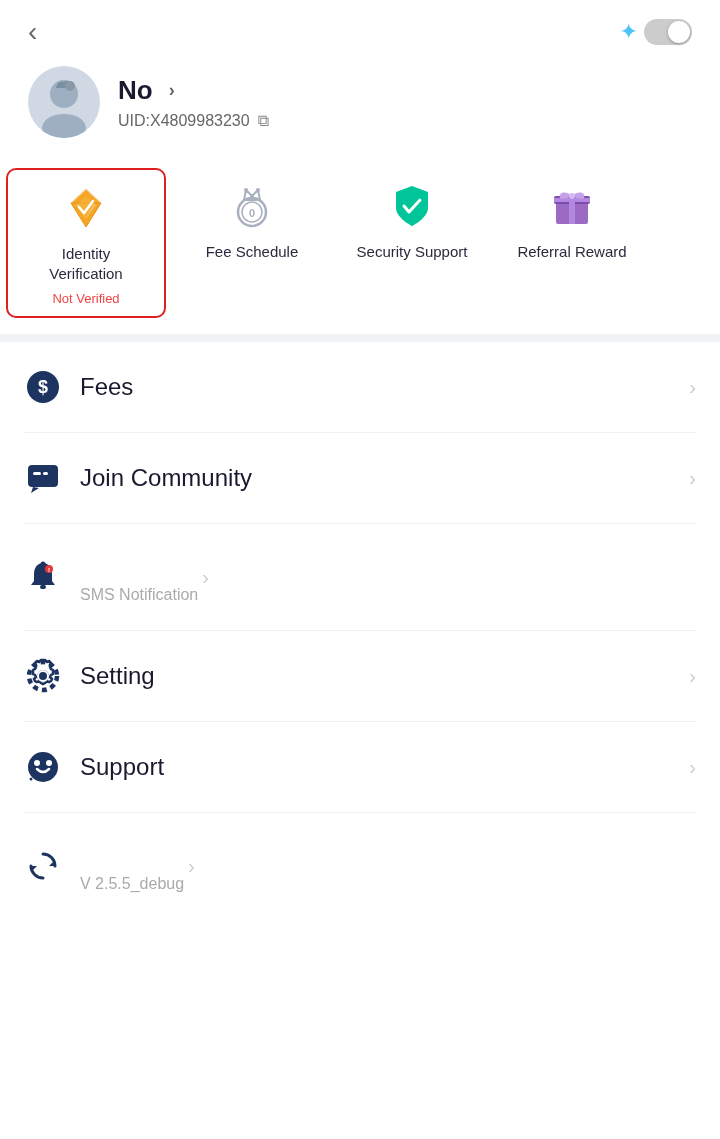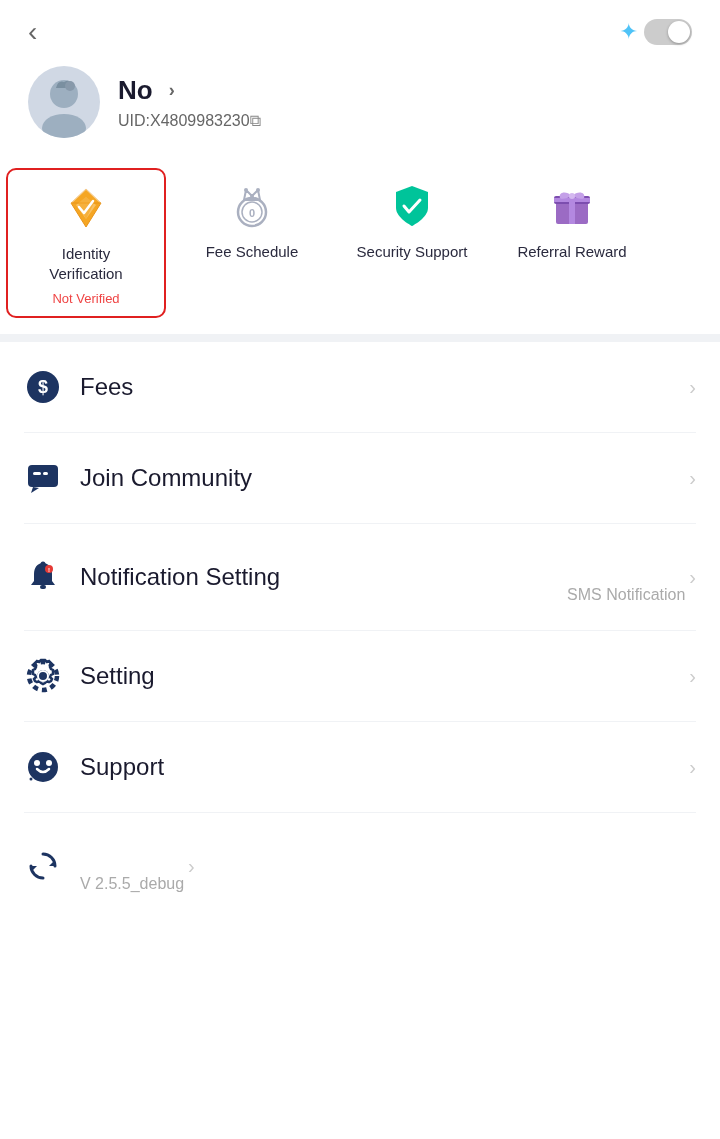--- a/index.html
+++ b/index.html
@@ -85,21 +85,21 @@
       color: #1a1a2e;
       text-align: right;
     }
     .chevron-right-small {
       font-size: 18px;
       color: #666;
     }
     .profile-uid {
       display: flex;
       align-items: center;
-      gap: 0;
+      gap: 8px;
       font-size: 16px;
       color: #666;
     }
     .copy-icon {
       font-size: 16px;
       color: #888;
       cursor: pointer;
     }
 
     
@@ -349,21 +349,20 @@
     <div class="menu-item-icon">
       <svg width="36" height="36" viewBox="0 0 36 36">
         <path d="M18 4 C12 4 9 9 9 15 L9 22 L6 26 L30 26 L27 22 L27 15 C27 9 24 4 18 4Z" fill="#1d3461"></path>
         <rect x="15" y="26" width="6" height="4" rx="2" fill="#1d3461"></rect>
         <circle cx="18" cy="5" r="2.5" fill="#1d3461"></circle>
 
         <circle cx="24" cy="10" r="4" fill="#e53935"></circle>
         <text x="24" y="12.5" text-anchor="middle" font-size="6" fill="white" font-weight="bold">!</text>
       </svg>
     </div>
-    <span class="menu-item-text">Notification Setting</span>
     <div class="menu-item-right">
       <span class="menu-sub-text">SMS Notification</span>
       <span class="menu-chevron">›</span>
     </div>
   </div>
 
   <div class="menu-item">
     <div class="menu-item-icon">
       <svg width="36" height="36" viewBox="0 0 36 36">
         <path d="M18 12 A6 6 0 1 1 18 24 A6 6 0 1 1 18 12Z" fill="#1d3461"></path>

